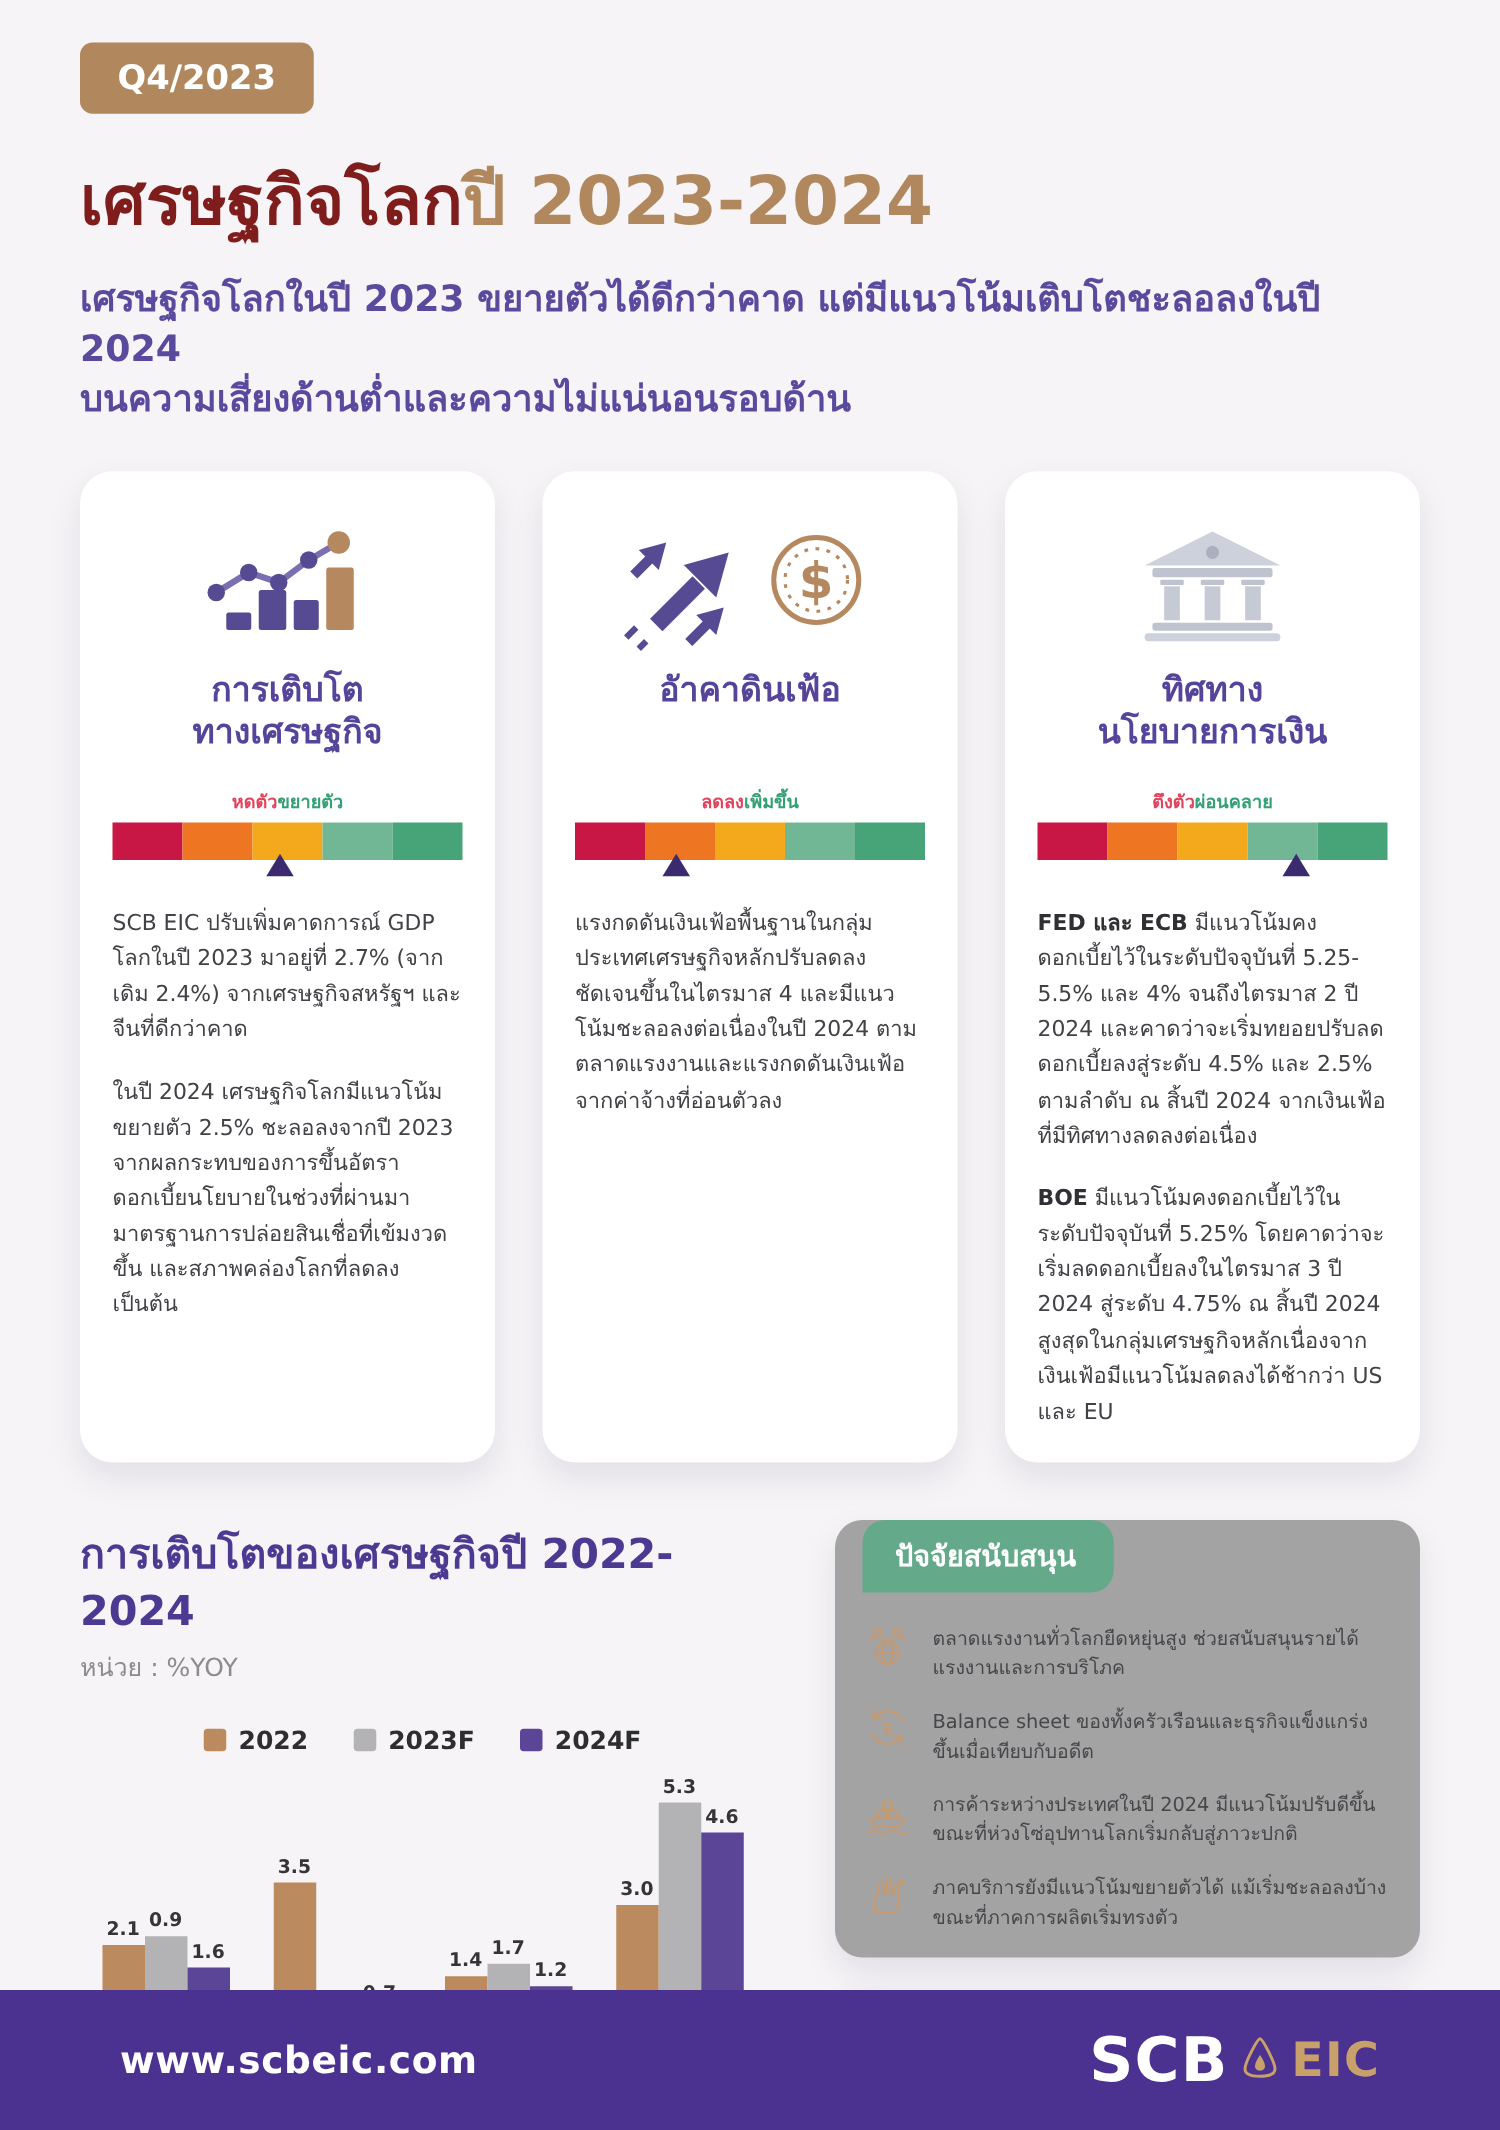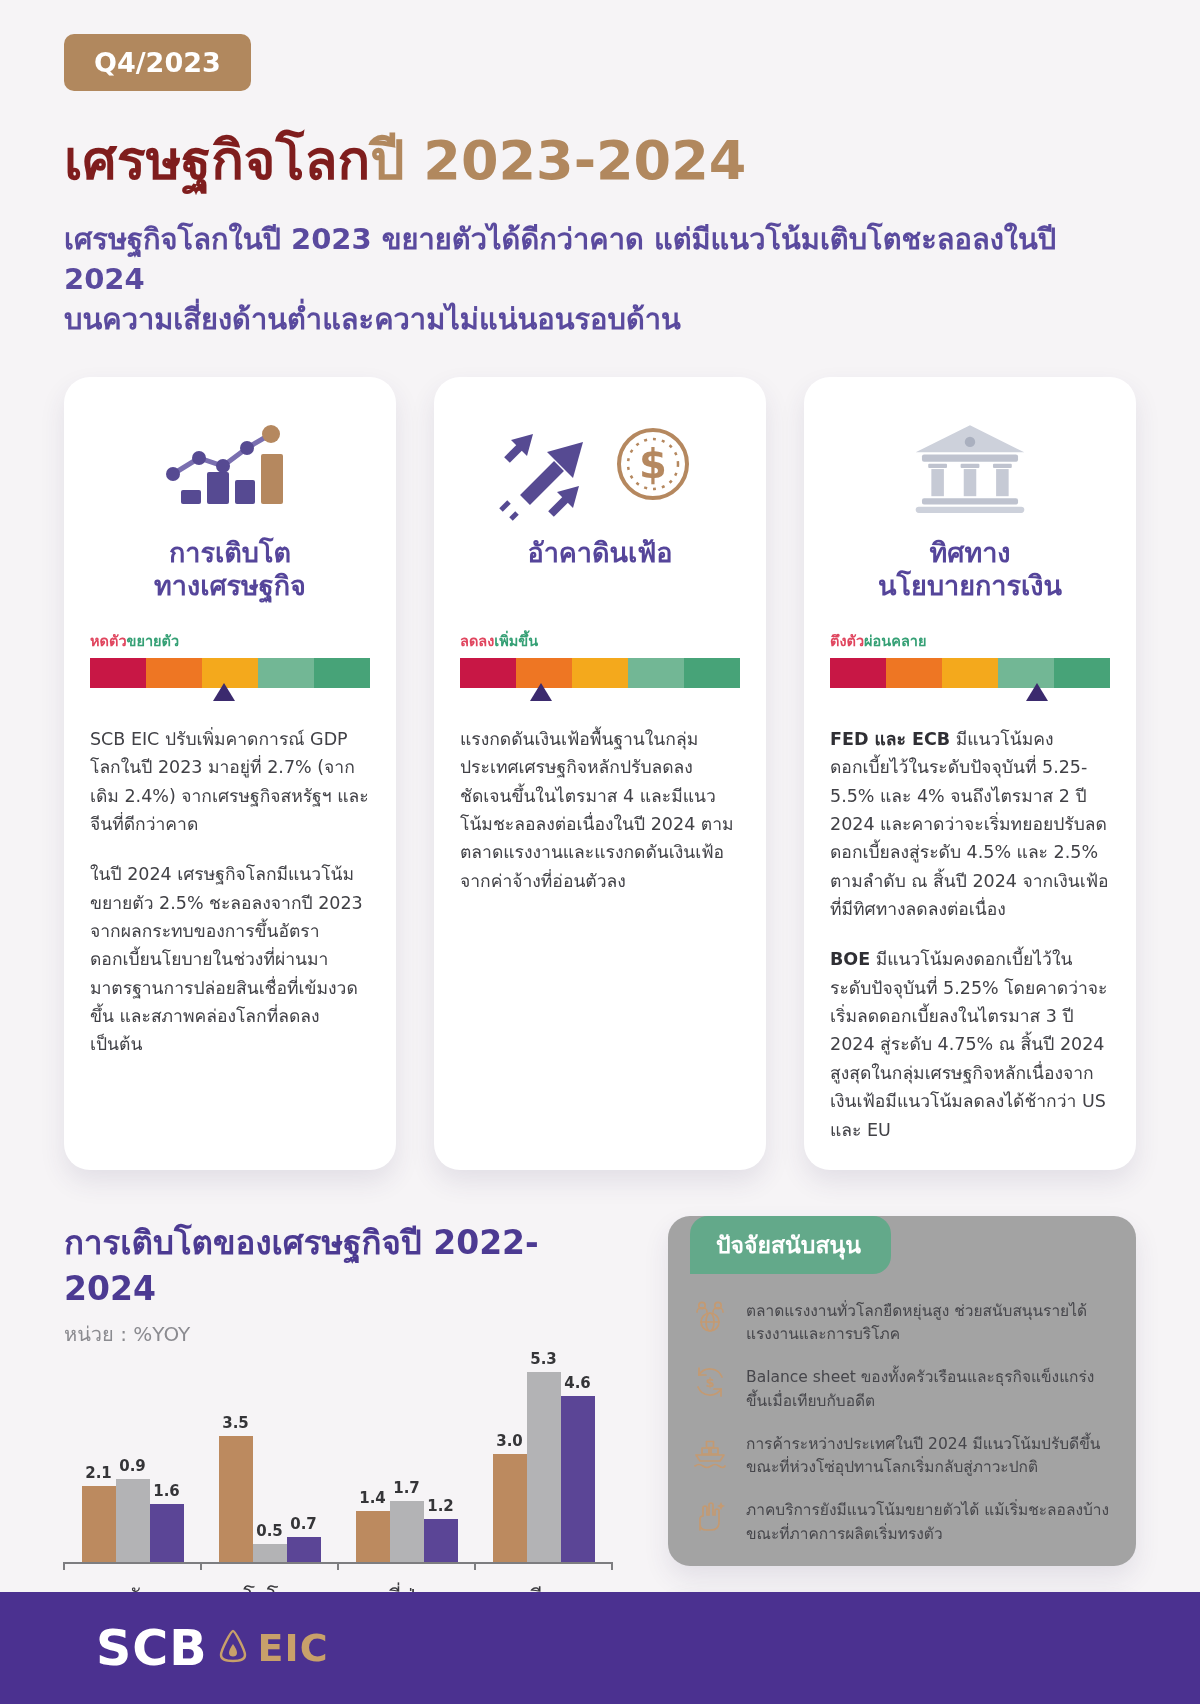--- a/index.html
+++ b/index.html
@@ -17,21 +17,21 @@
   .subtitle { margin-top:16px; font-size:29px; font-weight:bold; color:#5a4a9e; line-height:1.38; }
 
   
   .cards { display:flex; gap:38px; margin-top:38px; }
   .card { flex:1 1 0; background:#fff; border-radius:26px; padding:30px 26px 26px 26px;
           box-shadow:0 12px 26px rgba(60,45,100,.10); min-height:608px; }
   .card-icon { height:122px; display:flex; align-items:center; justify-content:center; }
   .card-title { text-align:center; color:#55459a; font-weight:bold; font-size:27px;
                 line-height:1.22; white-space:pre-line; margin-top:8px; min-height:70px; }
   .scale { margin-top:22px; }
-  .scale-labels { display:flex; justify-content:flex-start; font-size:14.5px; font-weight:bold;margin-top:17px; }
+  .scale-labels { display:flex; justify-content:center; font-size:14.5px; font-weight:bold;margin-top:17px; }
   .scale-labels .lab-left { color:#e0455e; }
   .scale-labels .lab-right { color:#35a075; }
   .scale-bar { display:flex; height:30px; margin-top:6px; }
   .scale-bar .seg { flex:1 1 0; }
   .marker-track { position:relative; height:20px; margin-top:-5px; }
   .scale-marker { position:absolute; top:0; transform:translateX(-50%);
                   width:0; height:0; border-left:11px solid transparent; border-right:11px solid transparent;
                   border-bottom:18px solid #3b2a6e; }
   .card-body p { font-size:17.5px; line-height:1.62; margin-top:22px; color:#414146; }
   .card-body strong { font-weight:bold; color:#2f2f34; }
@@ -208,20 +208,34 @@
           <p><strong>BOE</strong><span> มีแนวโน้มคงดอกเบี้ยไว้ในระดับปัจจุบันที่ 5.25% โดยคาดว่าจะเริ่มลดดอกเบี้ยลงในไตรมาส 3 ปี 2024 สู่ระดับ 4.75% ณ สิ้นปี 2024 สูงสุดในกลุ่มเศรษฐกิจหลักเนื่องจากเงินเฟ้อมีแนวโน้มลดลงได้ช้ากว่า US และ EU</span></p>
         </div>
       </div>
     </section>
 
     <section class="lower">
 
       <div class="chart-col">
         <h2 class="chart-title">การเติบโตของเศรษฐกิจปี 2022-2024</h2>
         <div class="chart-unit">หน่วย : %YOY</div>
+        <div class="legend" id="legend">
+            <div class="legend-item">
+              <span class="legend-swatch" style="background: rgb(188, 138, 95);"></span>
+              <span>2022</span>
+            </div>
+            <div class="legend-item">
+              <span class="legend-swatch" style="background: rgb(179, 179, 181);"></span>
+              <span>2023F</span>
+            </div>
+            <div class="legend-item">
+              <span class="legend-swatch" style="background: rgb(91, 69, 150);"></span>
+              <span>2024F</span>
+            </div>
+          </div>
         <div class="plot">
           <div class="bars-row" id="bars">
               <div class="bar-group">
                 <div class="bar-wrap">
                   <div class="bar-label">2.1</div>
                   <div class="bar" style="height: 75.6px; background: rgb(188, 138, 95);"></div>
                 </div>
                 <div class="bar-wrap">
                   <div class="bar-label">0.9</div>
                   <div class="bar" style="height: 82.8px; background: rgb(179, 179, 181);"></div>
@@ -430,20 +444,21 @@
           
           
           
           
         </div>
       </div>
     </section>
   </div>
 
   <footer>
+    <div class="footer-url">www.scbeic.com</div>
     <div class="logo">
       <span class="l-scb">SCB</span>
       <span>
         <svg width="34" height="36" viewBox="0 0 34 36">
           <path d="M17 3 C15 3 5 22 5 27 c0 4 5 6 12 6 s12-2 12-6 C29 22 19 3 17 3 Z" fill="none" stroke="#c8a06a" stroke-width="2.4"></path>
           <path d="M17 16 c-2 3-4 6-4 9 0 2.5 2 3.5 4 3.5 s4-1 4-3.5 c0-3-2-6-4-9 Z" fill="#c8a06a"></path>
         </svg>
       </span>
       <span class="l-eic">EIC</span>
     </div>

